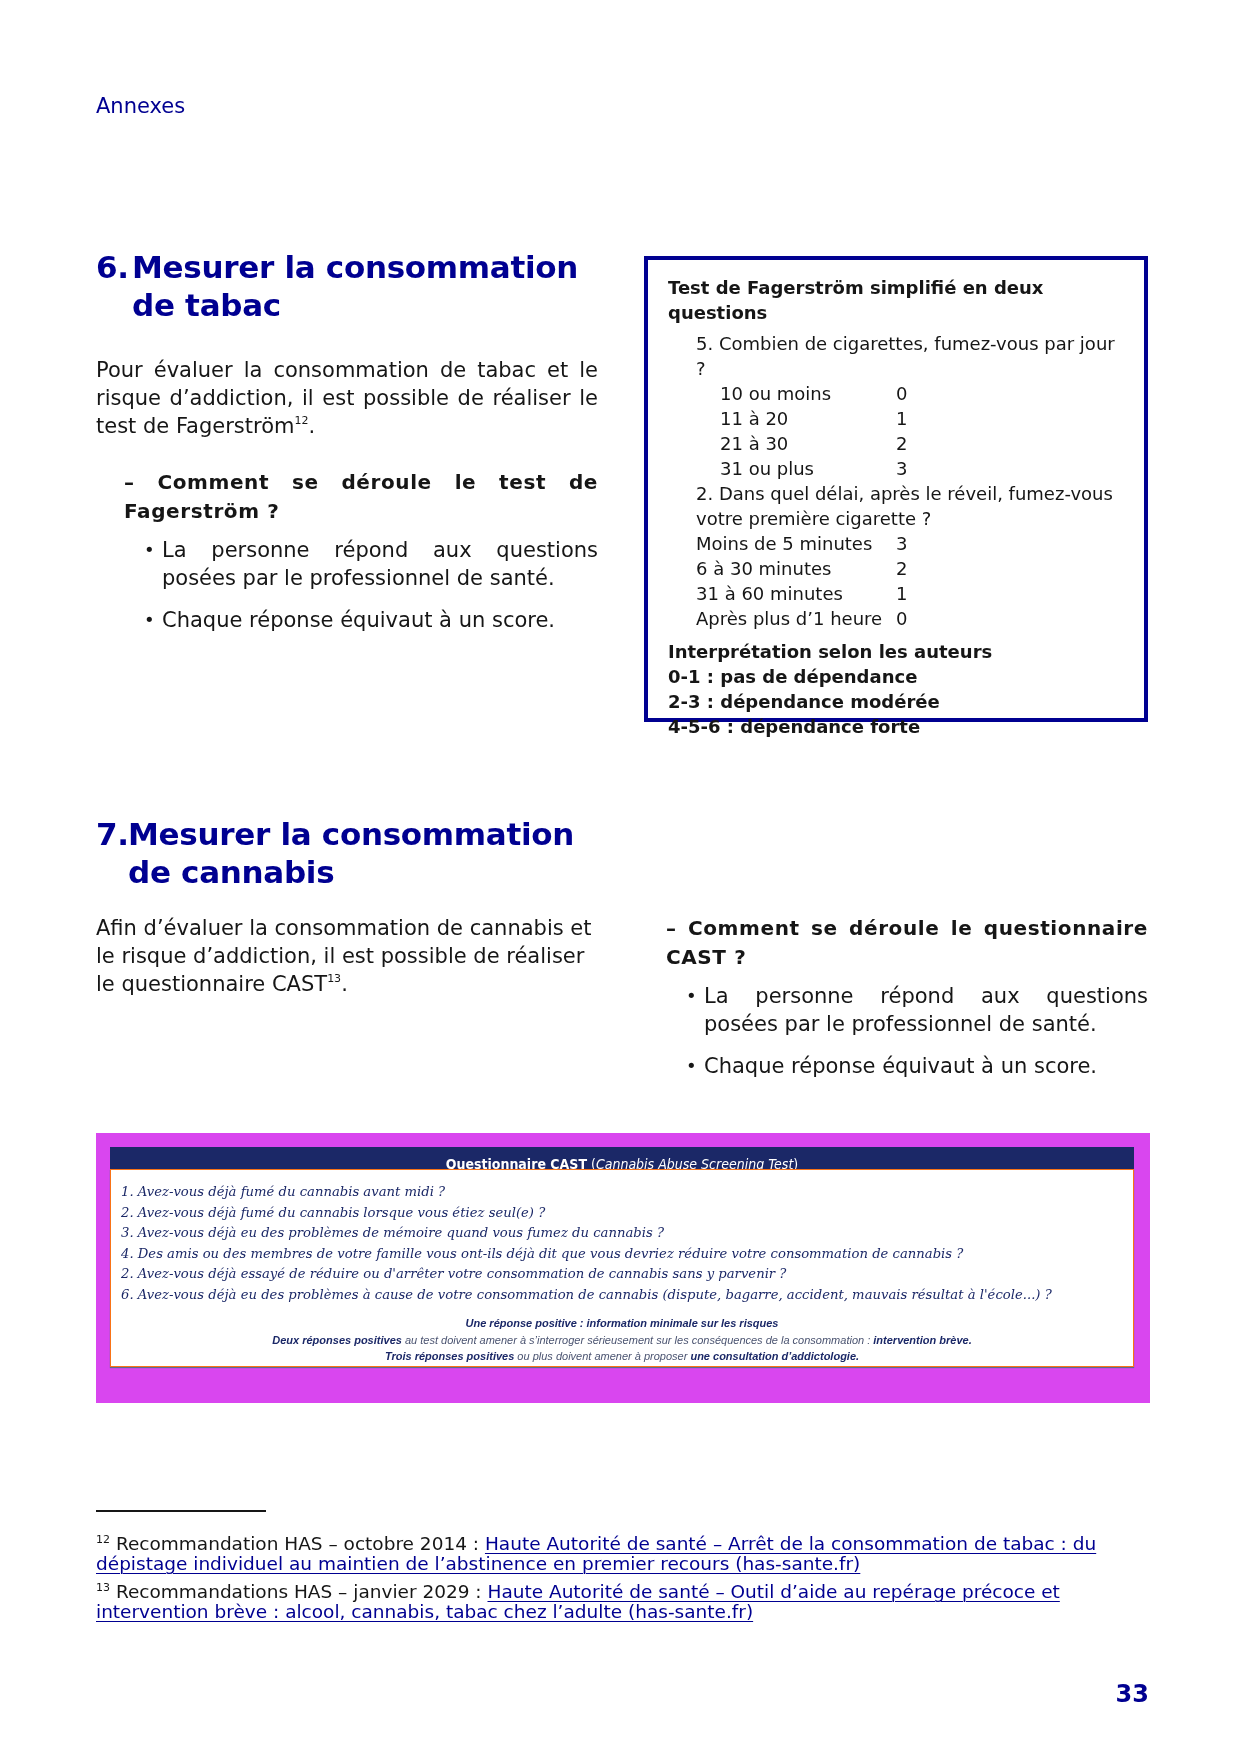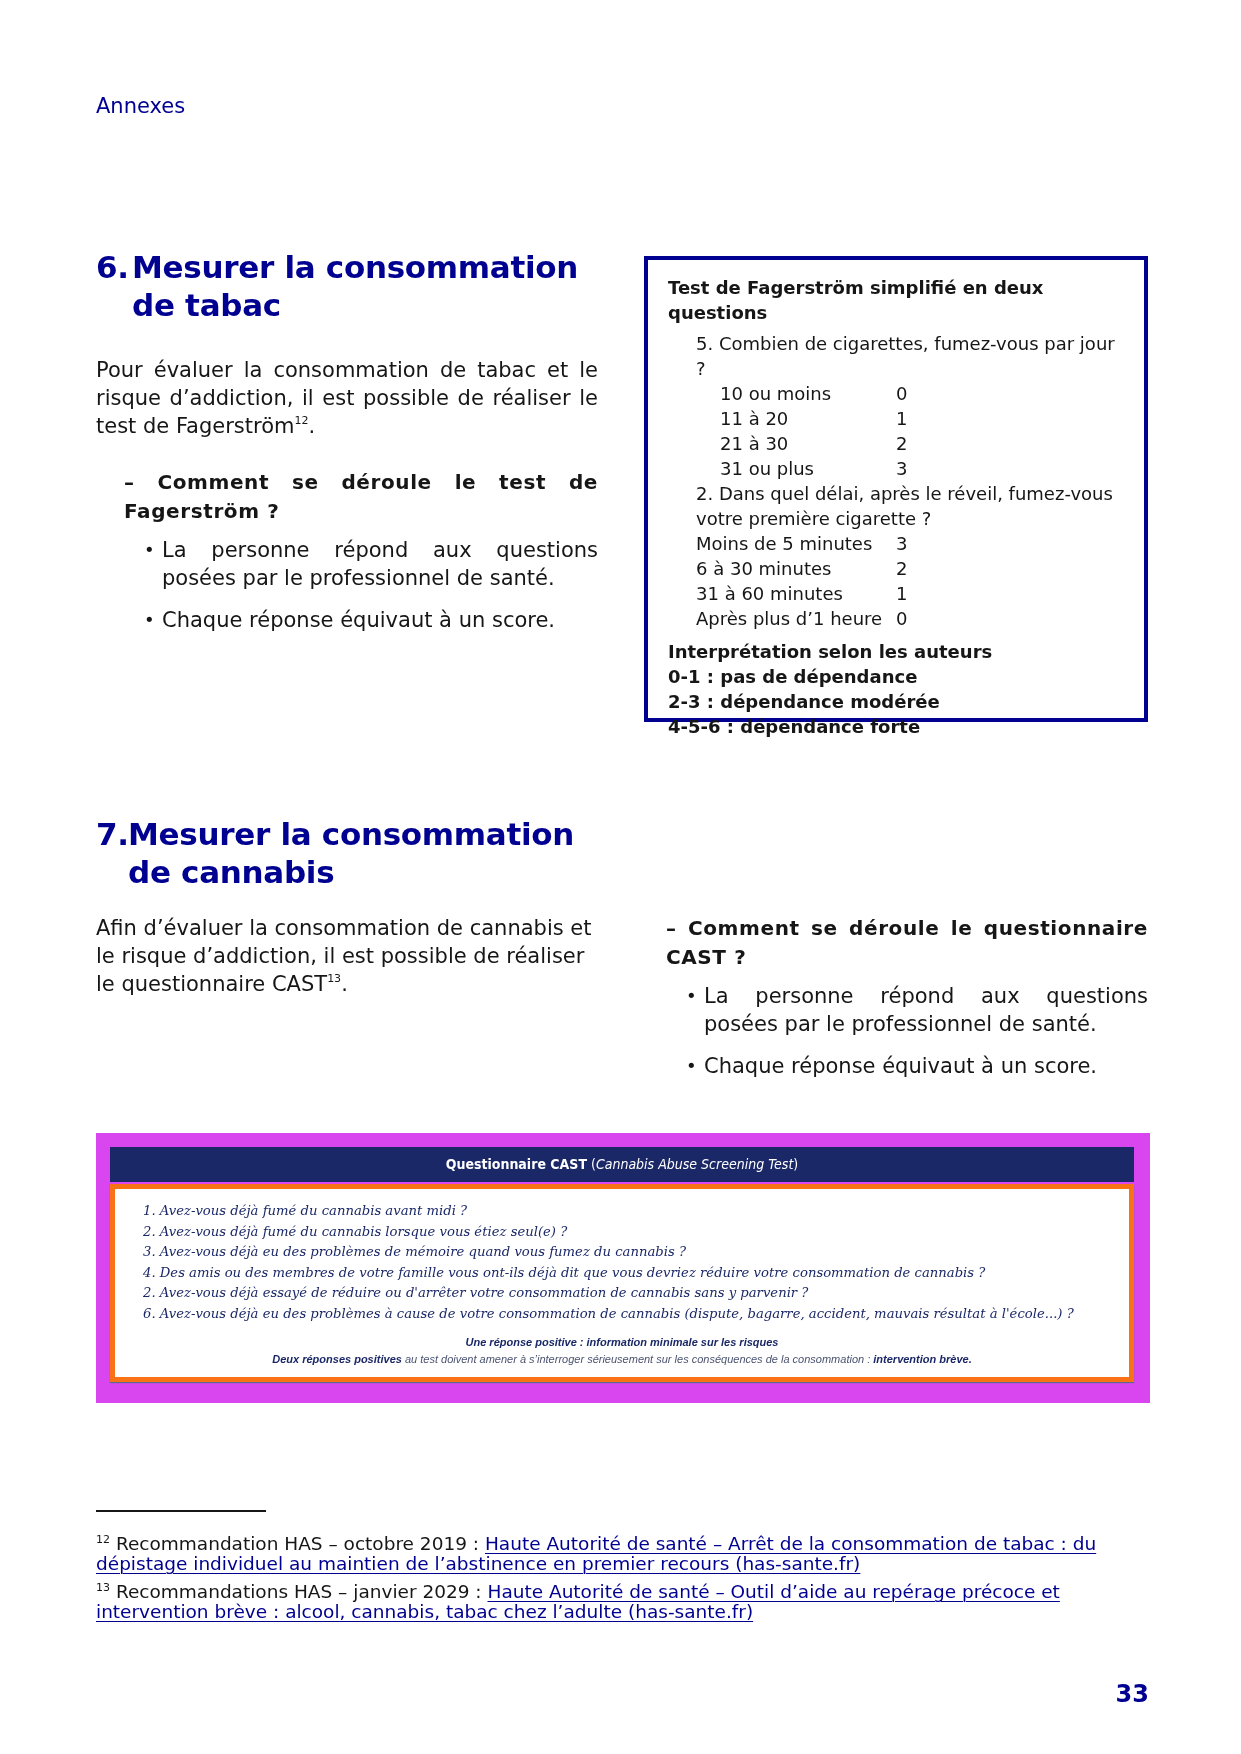--- a/index.html
+++ b/index.html
@@ -52,23 +52,23 @@
     left: 96px; top: 1133px; width: 1054px; height: 270px; background: #d946ef;
   }
   .cast-head {
     position: absolute; left: 14px; top: 14px; width: 1024px; height: 35px;
     background: #1b2867; color: #ffffff; text-align: center; font-size: 14px; line-height: 35px;
     font-family: "DejaVu Sans Condensed", "DejaVu Sans", sans-serif;
   }
   .cast-head b { font-weight: bold; }
   .cast-head i { font-style: italic; font-weight: normal; }
   .cast-body {
-    position: absolute; left: 14px; top: 51px; width: 1024px; height: 198px; box-sizing: border-box;
-    background: #ffffff; border: 5px solid #f97316; box-shadow: 0 1px 1px #5a6a8e;
-    padding: 12px 28px;
+    position: absolute; left: 14px; top: 36px; width: 1024px; height: 198px; box-sizing: border-box;
+    background: #ffffff; border: 1px solid #f97316; box-shadow: 0 1px 1px #5a6a8e;
+    padding: 12px 10px;
   }
   .cast-q {
     font-family: "DejaVu Serif", serif; font-style: italic; font-size: 13.2px; line-height: 20.5px;
     color: #1b2867; white-space: nowrap;
   }
   .cast-notes {
     margin-top: 10px; text-align: center; font-family: "Liberation Sans", sans-serif;
     font-style: italic; font-size: 11px; line-height: 16.5px; color: #1b2867;
   }
   .cast-notes b { font-weight: bold; }
@@ -171,27 +171,28 @@
   <div class="cast-body">
     <div class="cast-q">1. Avez-vous déjà fumé du cannabis avant midi ?</div>
     <div class="cast-q">2. Avez-vous déjà fumé du cannabis lorsque vous étiez seul(e) ?</div>
     <div class="cast-q">3. Avez-vous déjà eu des problèmes de mémoire quand vous fumez du cannabis ?</div>
     <div class="cast-q">4. Des amis ou des membres de votre famille vous ont-ils déjà dit que vous devriez réduire votre consommation de cannabis ?</div>
     <div class="cast-q">2. Avez-vous déjà essayé de réduire ou d'arrêter votre consommation de cannabis sans y parvenir ?</div>
     <div class="cast-q">6. Avez-vous déjà eu des problèmes à cause de votre consommation de cannabis (dispute, bagarre, accident, mauvais résultat à l'école...) ?</div>
     <div class="cast-notes">
       <div><b>Une réponse positive : information minimale sur les risques</b></div>
       <div><b>Deux réponses positives</b><span class="light"> au test doivent amener à s’interroger sérieusement sur les conséquences de la consommation : </span><b>intervention brève.</b></div>
+      <div><b>Trois réponses positives</b><span class="light"> ou plus doivent amener à proposer </span><b>une consultation d’addictologie.</b></div>
     </div>
   </div>
 </div>
 
 <div class="abs fn-rule"></div>
 
 <div class="abs fn" style="top:1530px;">
-  <span class="supn">12</span><span> Recommandation HAS – octobre 2019 : </span><a href="#">Haute Autorité de santé – Arrêt de la consommation de tabac : du dépistage individuel au maintien de l’abstinence en premier recours (has-sante.fr)</a>
+  <span class="supn">12</span><span> Recommandation HAS – octobre 2014 : </span><a href="#">Haute Autorité de santé – Arrêt de la consommation de tabac : du dépistage individuel au maintien de l’abstinence en premier recours (has-sante.fr)</a>
 </div>
 
 <div class="abs fn" style="top:1578px;">
   <span class="supn">13</span><span> Recommandations HAS – janvier 2029 : </span><a href="#">Haute Autorité de santé – Outil d’aide au repérage précoce et intervention brève : alcool, cannabis, tabac chez l’adulte (has-sante.fr)</a>
 </div>
 
 <div class="abs page-num">33</div>
 
 </body></html>

